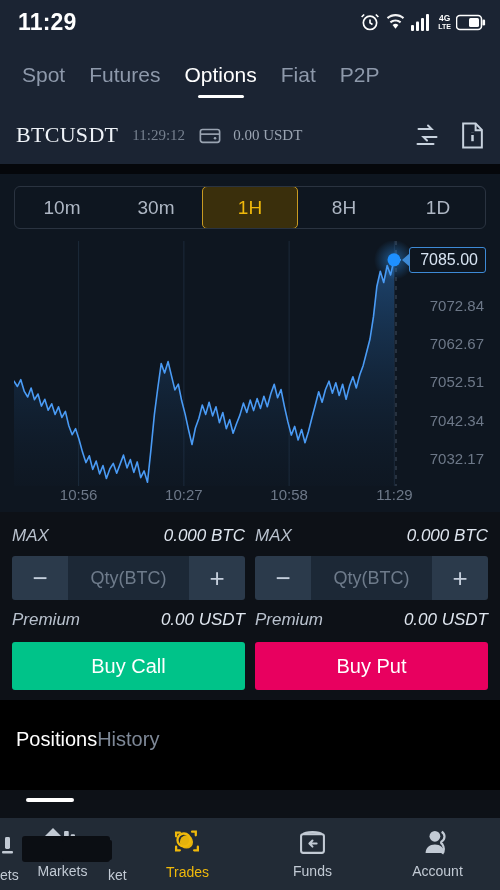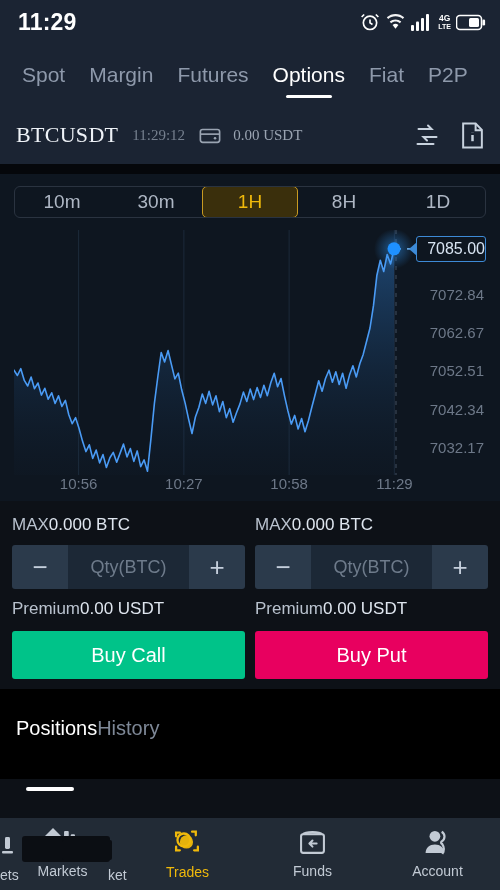--- a/index.html
+++ b/index.html
@@ -53,58 +53,58 @@
   .symbolrow .spacer { flex:1; }
   .hdr-ic { margin-left:20px; display:flex; align-items:center; }
 
   
   .divider-dark { height:10px; background:#05070b; }
 
   
   .chartblock { background:#0e1620; padding:12px 14px 0; }
   .tfbar {
     display:flex; border:1px solid #2a3340; border-radius:6px;
-    height:32px; overflow:hidden;
+    height:43px; overflow:hidden;
   }
   .tf {
     flex:1; display:flex; align-items:center; justify-content:center;
     color:#aeb7c4; font-size:19px; border-radius:5px;
   }
   .tf.active {
     color:#f0b90b; background:#3a2f0c;
     border:1px solid #c79a22; margin:-1px;
   }
 
   .chart-wrap { position:relative; height:245px; margin-top:12px; }
   .chart-svg { position:absolute; inset:0; width:100%; height:100%; }
   .yaxis {
     position:absolute; right:0; top:0; height:100%; width:92px;
     display:flex; flex-direction:column; align-items:flex-end;
   }
   .ytick { color:#6d7888; font-size:15px; position:absolute; right:2px; }
   .price-tag {
     position:absolute; right:0; display:flex; align-items:center;
-    height:26px; padding:0 0 0 10px;
+    height:26px; padding:0 7px 0 10px;
     border:1px solid #3d8ad6; border-radius:3px;
     background:#0e1620; color:#d8e4f2; font-size:16px; white-space:nowrap;
   }
   .price-tag::before {
     content:""; position:absolute; left:-8px; top:50%; transform:translateY(-50%);
     width:0; height:0;
     border-top:7px solid transparent; border-bottom:7px solid transparent;
     border-right:8px solid #3d8ad6;
   }
   .xaxis { position:relative; height:26px; }
   .xtick { position:absolute; color:#6d7888; font-size:15px; transform:translateX(-50%); }
 
   
   .tradepanel { background:#0d1117; padding:14px 12px 10px; }
   .cols { display:flex; gap:10px; }
   .col { flex:1; }
-  .rowline { display:flex; align-items:center; }
+  .rowline { display:flex; justify-content:space-between; align-items:center;font-style:italic; }
   .lbl { color:#b9c2ce; font-size:17px; }
   .val { color:#dfe6ef; font-size:17px; }
   .stepper { display:flex; height:44px; margin:10px 0; border-radius:3px; overflow:hidden; }
   .stepbtn {
     width:56px; background:#2b3a4b; display:flex;
     align-items:center; justify-content:center;
     color:#c4cedb; font-size:26px; line-height:1;
   }
   .qtyfield {
     flex:1; background:#1c2836; display:flex;
@@ -202,21 +202,20 @@
           <rect x="0.5" y="1.5" width="25" height="14" rx="3.5" stroke="#fff" stroke-width="1.6"></rect>
           <rect x="13" y="4" width="10" height="9" rx="1.5" fill="#fff"></rect>
           <rect x="26.5" y="5.5" width="2.6" height="6" rx="1.2" fill="#fff"></rect>
         </svg>
       </span>
     </div>
   </div>
 
   <div class="toptabs">
     <div class="toptab">Spot</div>
-    <div class="toptab">Margin</div>
     <div class="toptab">Futures</div>
     <div class="toptab active">Options</div>
     <div class="toptab">Fiat</div>
     <div class="toptab">P2P</div>
   </div>
 
   <div class="symbolrow">
     <div class="symbol-name">BTCUSDT</div>
     <div class="symbol-time">11:29:12</div>
     <span class="wallet-ic">

